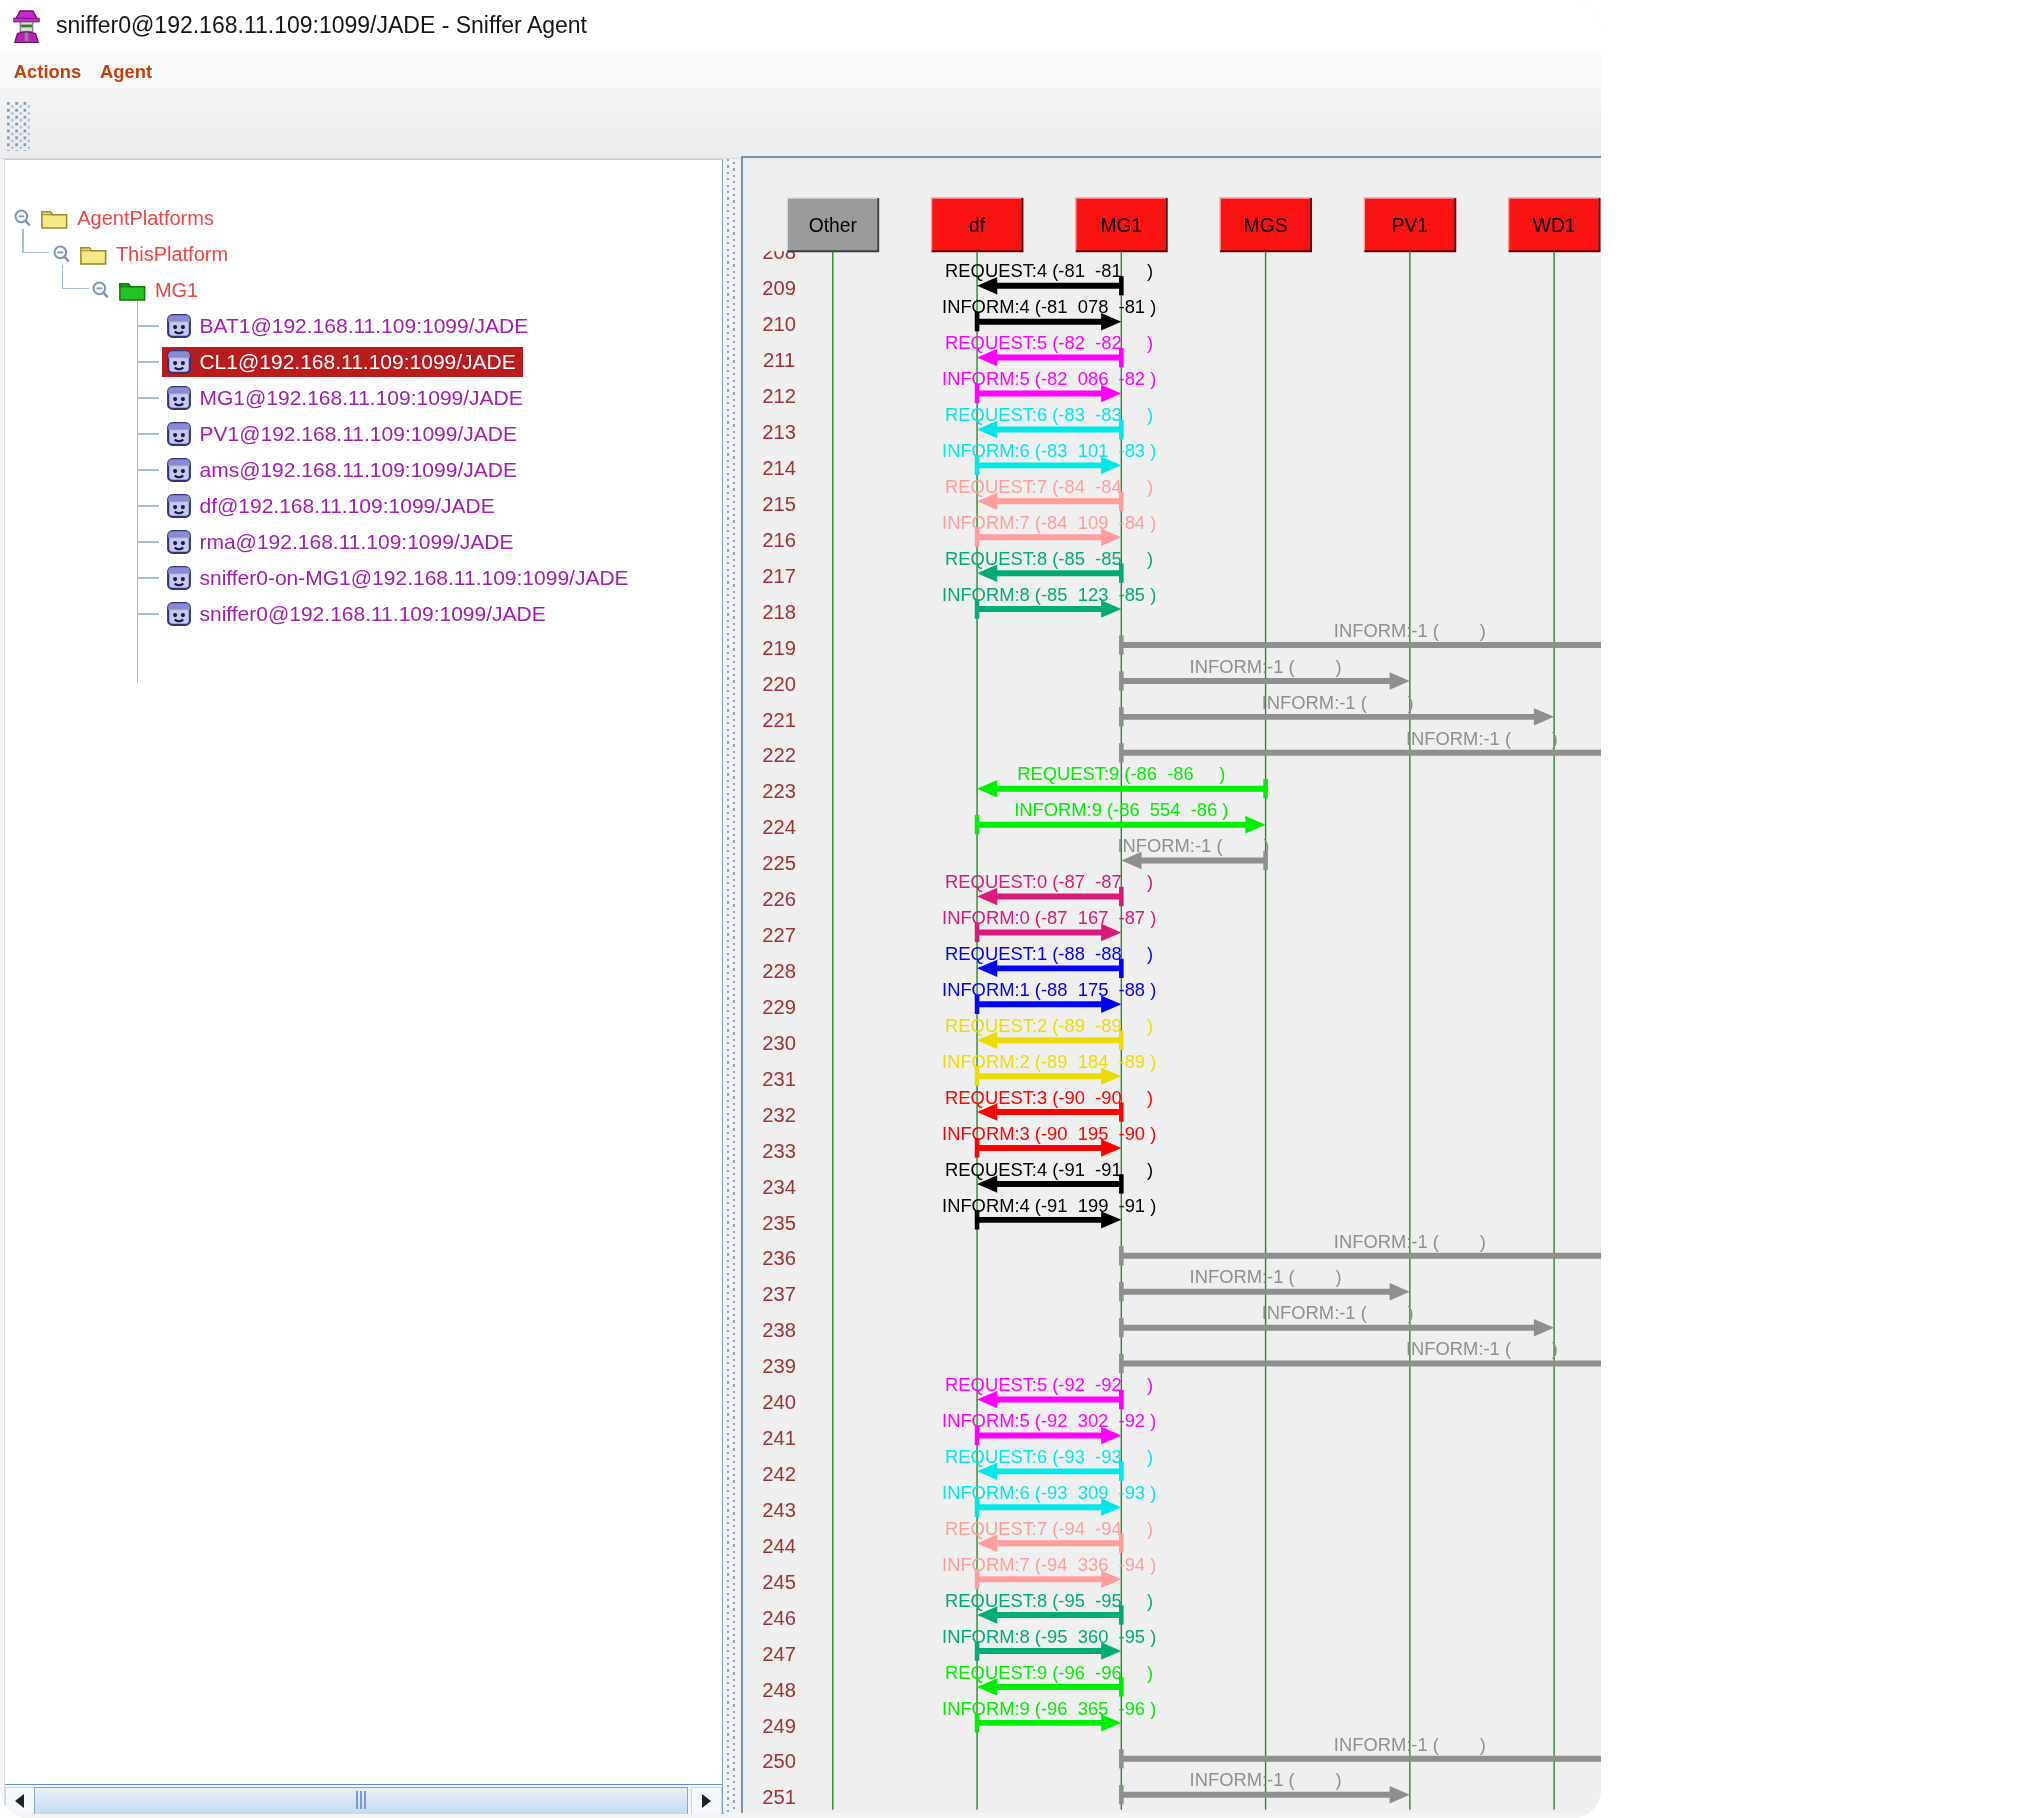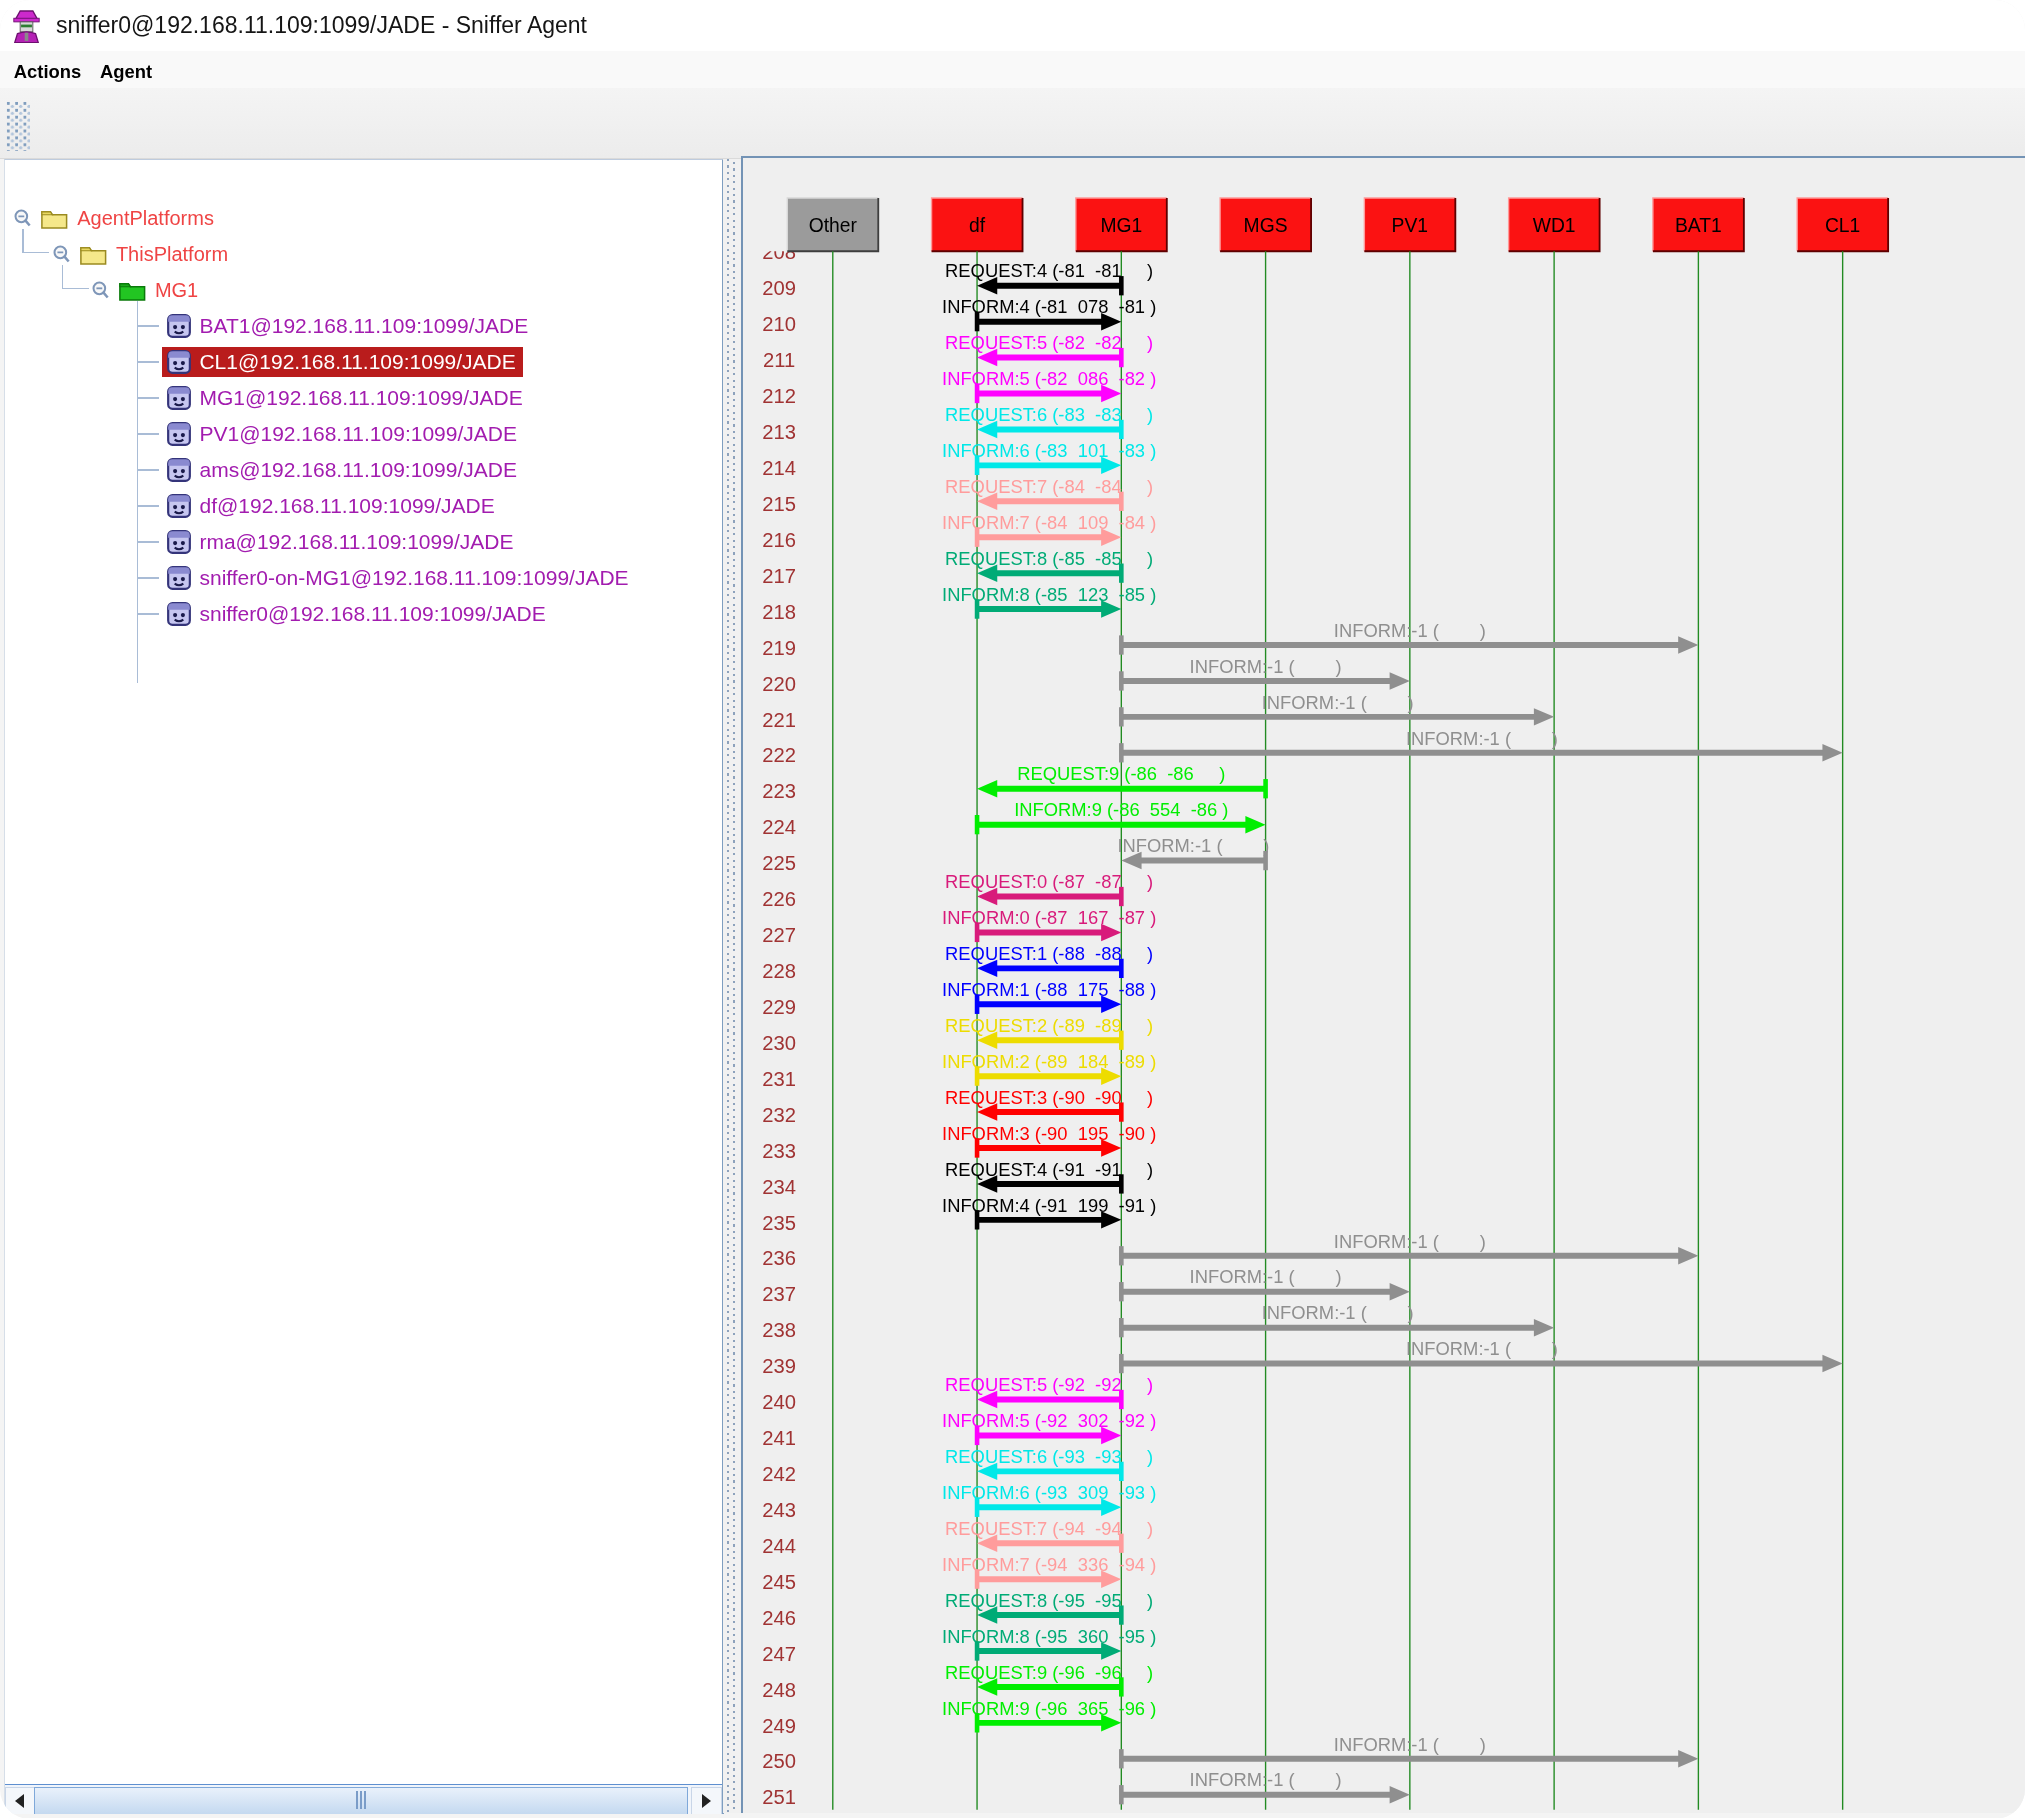--- a/index.html
+++ b/index.html
@@ -1,24 +1,24 @@
 <!DOCTYPE html>
 <html style="font-size:7.4px"><head>
 <meta charset="utf-8">
 <style>
   html,body{margin:0;padding:0;background:#fff;}
-  #page{position:relative;width:2025px;height:1819px;background:#F4F4F4;overflow:hidden;
+  #page{position:relative;width:1601px;height:1819px;background:#F4F4F4;overflow:hidden;
         font-family:"Liberation Sans",sans-serif;border-radius:30px;}
   
   #titlebar{position:absolute;left:0;top:0;width:100%;height:51px;background:#FFFFFF;}
   #app-icon{position:absolute;left:12px;top:8.3px;}
   #win-title{position:absolute;left:56px;top:0;height:51px;line-height:51px;font-size:23px;color:#151515;white-space:pre;}
   
   #menubar{position:absolute;left:0;top:51px;width:100%;height:37px;background:#F9F9F9;}
-  .menu-item{position:relative;display:inline-block;margin-top:6.4px;font-size:18.4px;font-weight:bold;color:#000000;padding:3.7px 8.3px;cursor:default;}
+  .menu-item{position:relative;display:inline-block;margin-top:6.4px;font-size:18.4px;font-weight:bold;color:#c2410c;padding:3.7px 8.3px;cursor:default;}
   #menu-actions{margin-left:5.5px;}
   
   #toolbar{position:absolute;left:0;top:88px;width:100%;height:70px;background:linear-gradient(#F4F4F4,#ECECEC);border-bottom:0.9px solid #DADADA;}
   #tgrip{position:absolute;left:5.5px;top:13px;width:24px;height:50px;
      background-image:radial-gradient(circle at 2.3px 2.3px,#7F9DBE 1.4px,transparent 1.8px),radial-gradient(circle at 6.4px 5.5px,#B3C6DC 1.4px,transparent 1.8px);
      background-size:8.3px 6.9px;}
   .tbtn{position:absolute;background:#F5F5F5;border:0.9px solid #B9B9B9;box-shadow:inset 0 0 0 0.9px #FFFFFF;padding:0;display:flex;align-items:center;justify-content:center;}
   .tbtn.big{top:98px;width:50px;height:50px;}
   .tbtn.small{top:105px;width:38px;height:40px;}
   .tbtn svg{display:block;}

